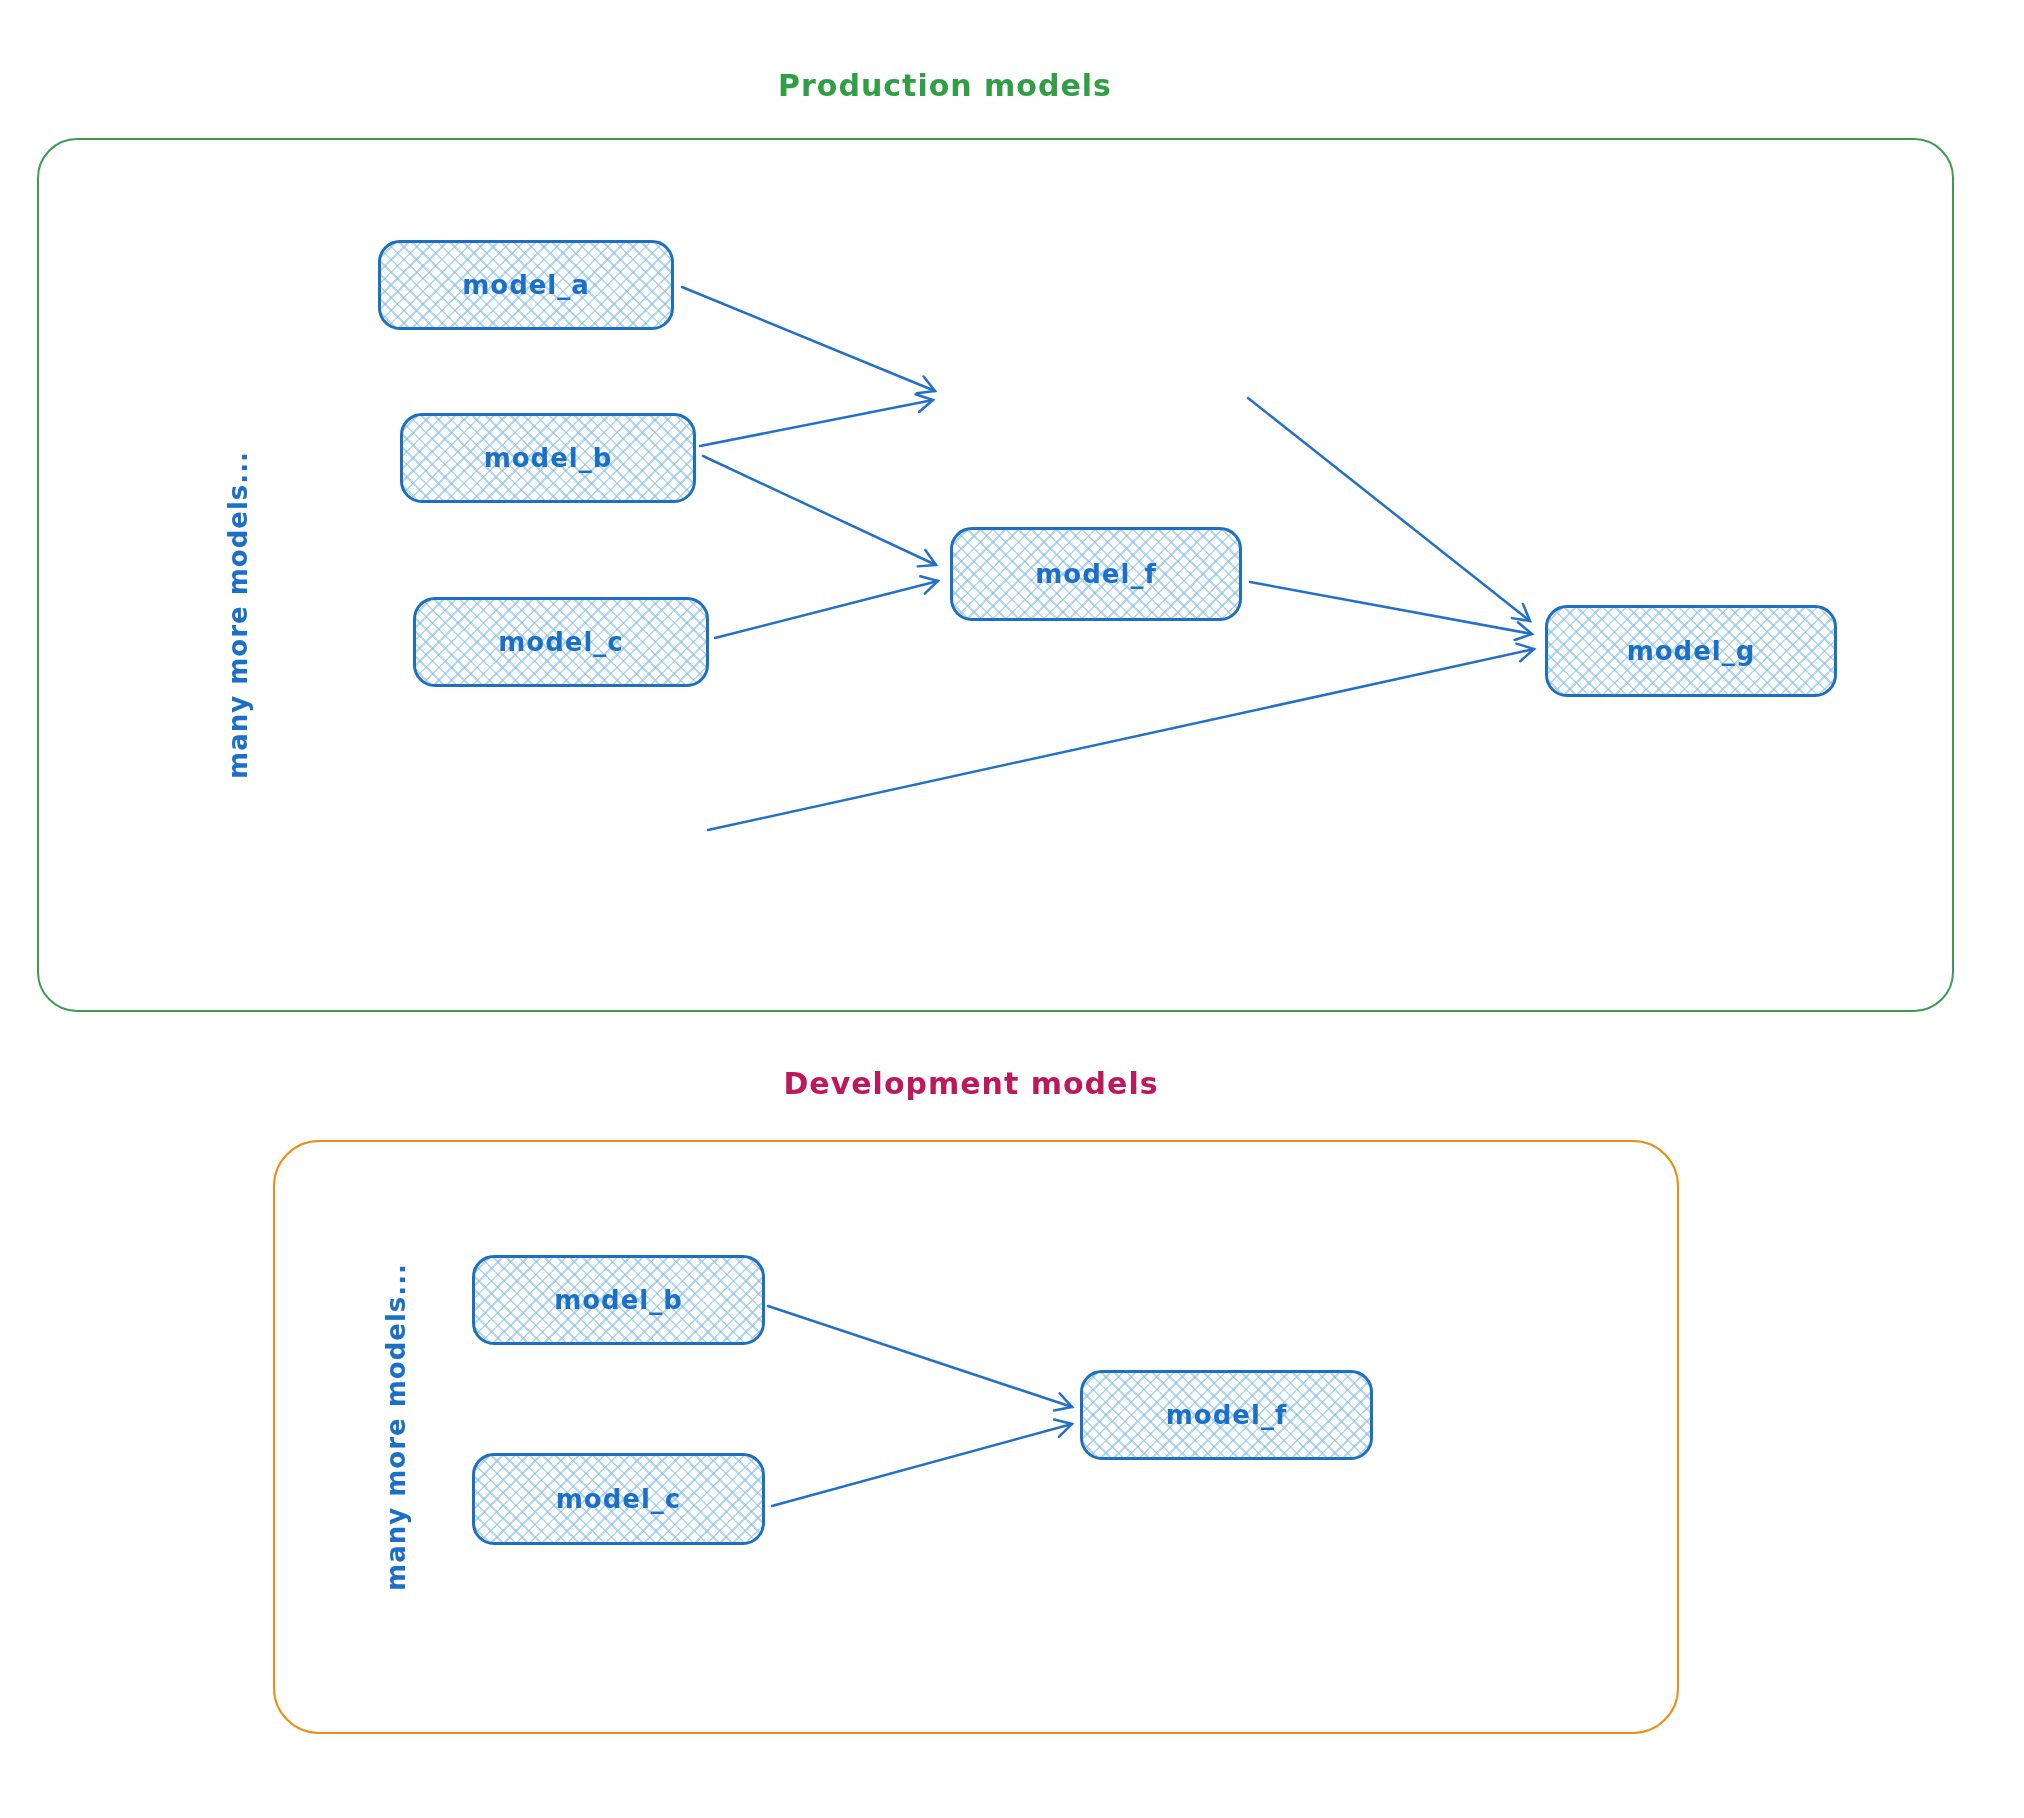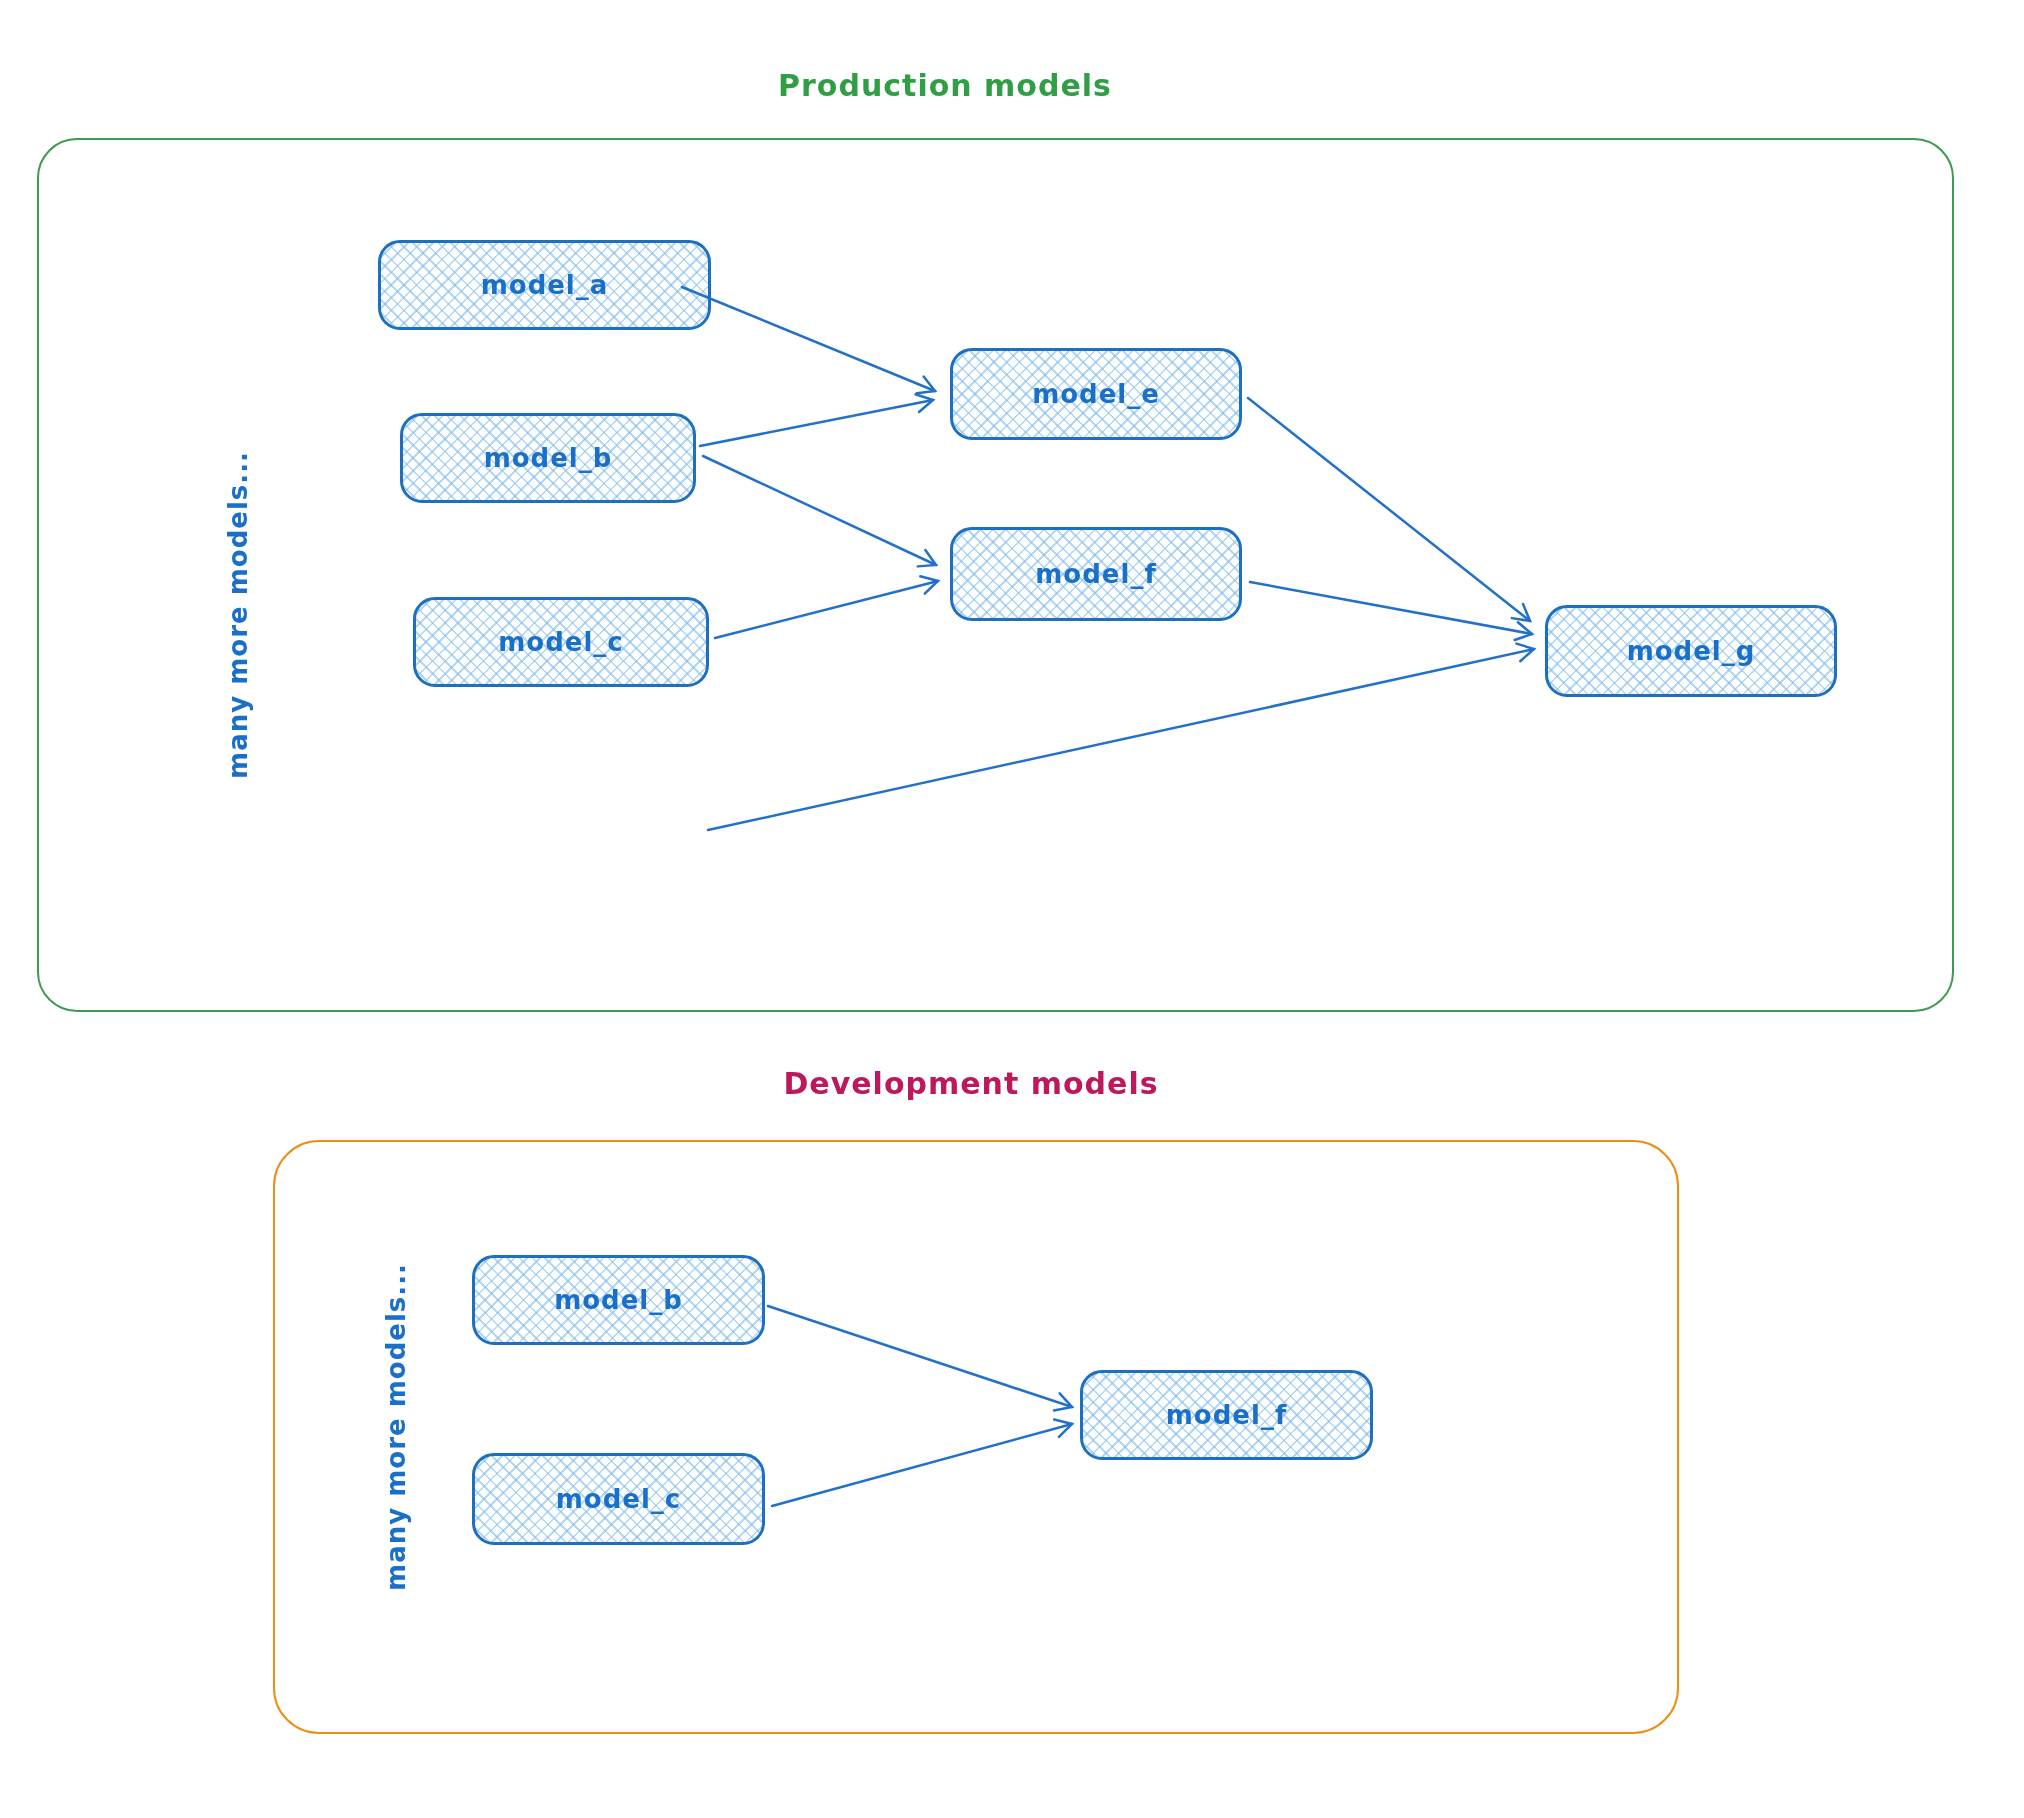--- a/index.html
+++ b/index.html
@@ -36,21 +36,21 @@
     position:absolute;display:flex;align-items:center;justify-content:center;
     border:3px solid #1d6fc0;border-radius:22px;
     background-color:#fdfeff;
     background-image:
       repeating-linear-gradient(45deg, rgba(125,185,235,0.55) 0px, rgba(125,185,235,0.55) 1.8px, transparent 1.8px, transparent 9px),
       repeating-linear-gradient(135deg, rgba(125,185,235,0.55) 0px, rgba(125,185,235,0.55) 1.8px, transparent 1.8px, transparent 9px);
     box-sizing:border-box;
   }
   .node-label{font-size:26px;font-weight:bold;color:#1a70c8;letter-spacing:1px;}
   
-  .n-prod-a{left:378px;top:240px;width:333px;height:90px;}
+  .n-prod-a{left:378px;top:240px;width:296px;height:90px;}
   .n-prod-b{left:400px;top:413px;width:296px;height:90px;}
   .n-prod-c{left:413px;top:597px;width:296px;height:90px;}
   .n-prod-d{left:406px;top:787px;width:296px;height:90px;}
   .n-prod-e{left:950px;top:348px;width:292px;height:92px;}
   .n-prod-f{left:950px;top:527px;width:292px;height:94px;}
   .n-prod-g{left:1545px;top:605px;width:292px;height:92px;}
   .n-dev-b{left:472px;top:1255px;width:293px;height:90px;}
   .n-dev-c{left:472px;top:1453px;width:293px;height:92px;}
   .n-dev-f{left:1080px;top:1370px;width:293px;height:90px;}
   
@@ -67,23 +67,20 @@
   <div class="side-label prod-side">many more models...</div>
 
   <div class="node n-prod-a">
     <span class="node-label">model_a</span>
   </div>
   <div class="node n-prod-b">
     <span class="node-label">model_b</span>
   </div>
   <div class="node n-prod-c">
     <span class="node-label">model_c</span>
-  </div>
-  <div class="node n-prod-e">
-    <span class="node-label">model_e</span>
   </div>
   <div class="node n-prod-f">
     <span class="node-label">model_f</span>
   </div>
   <div class="node n-prod-g">
     <span class="node-label">model_g</span>
   </div>
 
   <div class="section-title dev-title">Development models</div>
   <div class="frame dev-frame"></div>

